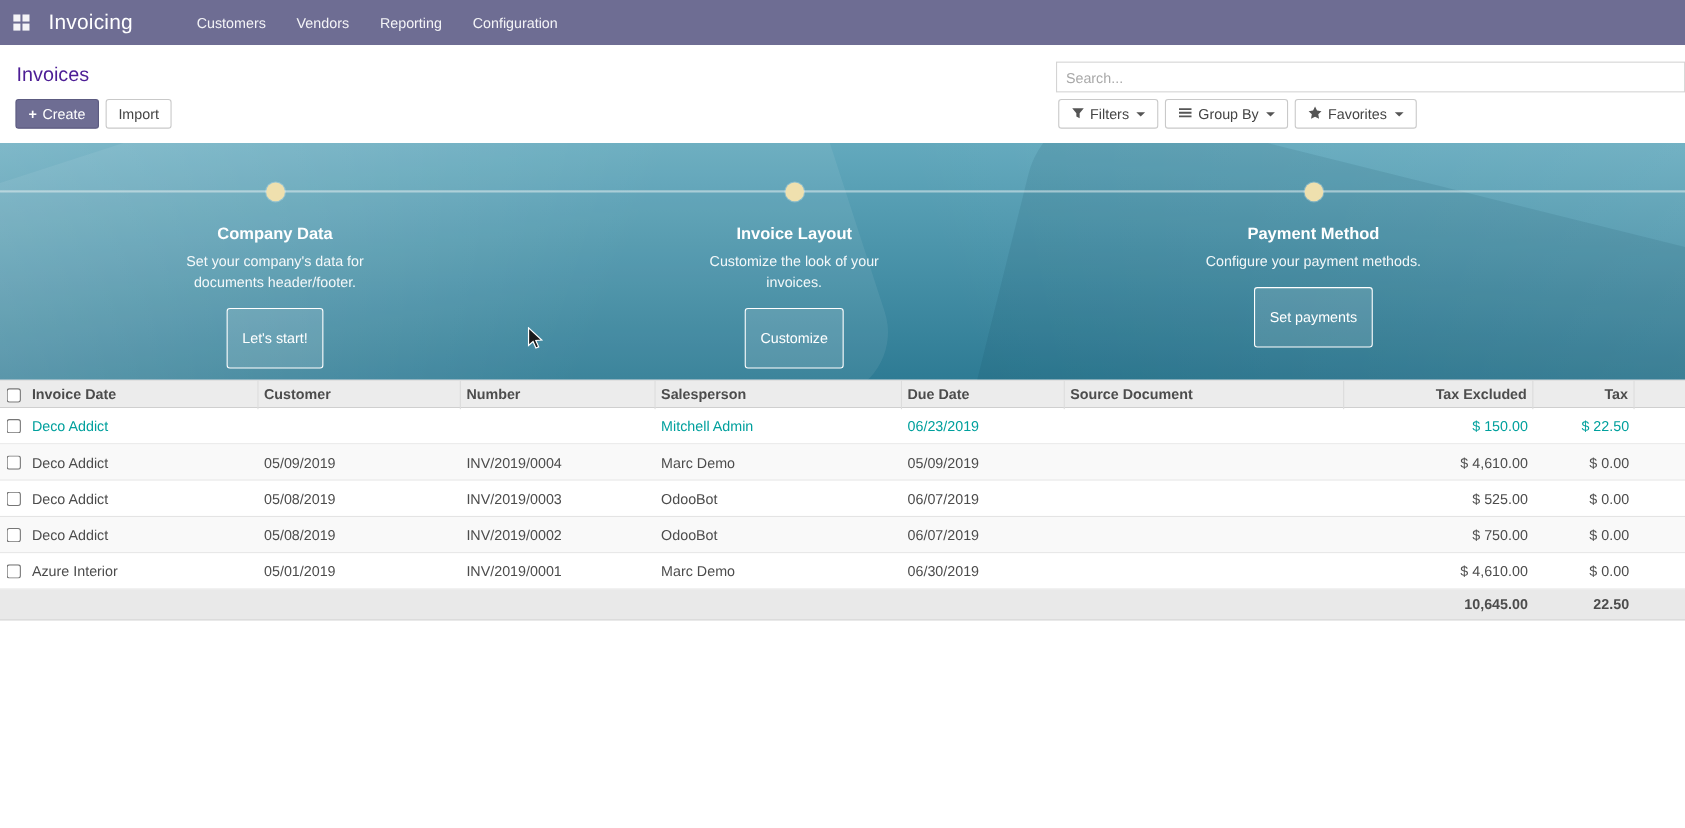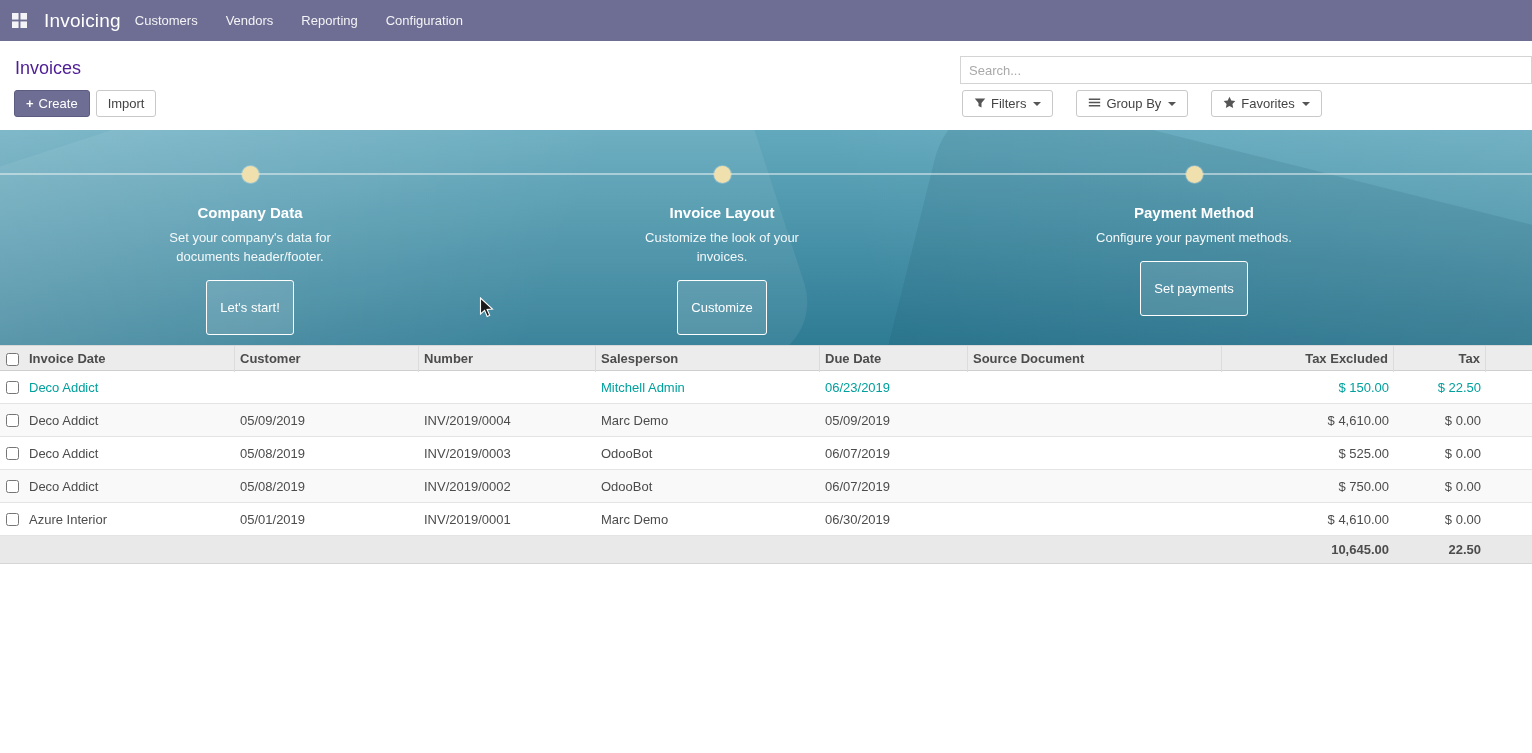--- a/index.html
+++ b/index.html
@@ -2,36 +2,36 @@
 <html style="--navbar: #6e6d93; --accent: #6e6d93; --link: #00a09d; --banner_top: #63a9bd; --banner_bottom: #2e7b94; --dot: #efe0ae;"><head>
 <meta charset="utf-8">
 <style>
   * { margin:0; padding:0; box-sizing:border-box; }
   html,body { width:1532px; height:753px; overflow:hidden; }
   body { font-family:"Liberation Sans", sans-serif; background:#fff; position:relative; color:#4c4c4c; }
 
   
   .navbar { height:41px; background:var(--navbar,#6e6d93); display:flex; align-items:center; color:#fff; }
   .apps-btn { width:38px; height:41px; display:flex; align-items:center; justify-content:center; cursor:pointer; }
-  .app-name { font-size:19px; font-weight:400; margin-left:6px; letter-spacing:.2px; }
+  .app-name { font-size:19px; font-weight:400; margin-left:6px; margin-right:44px; letter-spacing:.2px; }
   .nav-menu { display:flex; align-items:center; height:41px; }
   .nav-menu .menu-item { font-size:13px; color:rgba(255,255,255,.92); padding:0 14px; height:41px; display:flex; align-items:center; cursor:pointer; }
 
   
   .control-panel { position:relative; height:89px; background:#fff; }
   .cp-title { position:absolute; left:15px; top:17px; font-size:18px; color:#4c1d95; }
   .cp-buttons { position:absolute; left:14px; top:49px; display:flex; gap:6px; }
   .btn { font-size:13px; padding:5px 11px; border-radius:3px; border:1px solid #c9c9c9; background:#fff; color:#444; cursor:pointer; font-family:inherit; }
   .btn-primary { background:var(--accent,#6e6d93); border-color:#5c5b80; color:#fff; }
   .btn-primary .plus { display:inline-block; margin-right:5px; font-weight:700; }
   .btn-primary .plus::before { content:"+"; }
   .search-area { position:absolute; left:960px; top:15px; width:572px; }
   .search-input { width:100%; height:28px; border:1px solid #d4d4d4; padding:0 8px; font-size:13px; color:#444; font-family:inherit; outline:none; }
   .search-input::placeholder { color:#a9a9a9; }
-  .filter-row { position:absolute; left:962px; top:49px; display:flex; gap:23px; }
+  .filter-row { position:absolute; left:962px; top:49px; display:flex; gap:6px; }
   .btn .ico { display:inline-flex; vertical-align:-1px; margin-right:5px; }
   .caret { display:inline-block; width:0; height:0; border-left:4px solid transparent; border-right:4px solid transparent; border-top:4px solid #555; margin-left:7px; vertical-align:2px; }
 
   
   .banner { position:relative; height:215px; overflow:hidden;
     background:
       linear-gradient(112deg, rgba(255,255,255,.18) 0%, rgba(255,255,255,0) 38%),
       linear-gradient(250deg, rgba(255,255,255,.10) 0%, rgba(255,255,255,0) 45%),
       linear-gradient(to bottom, var(--banner_top,#63a9bd), var(--banner_bottom,#2e7b94));
   }

